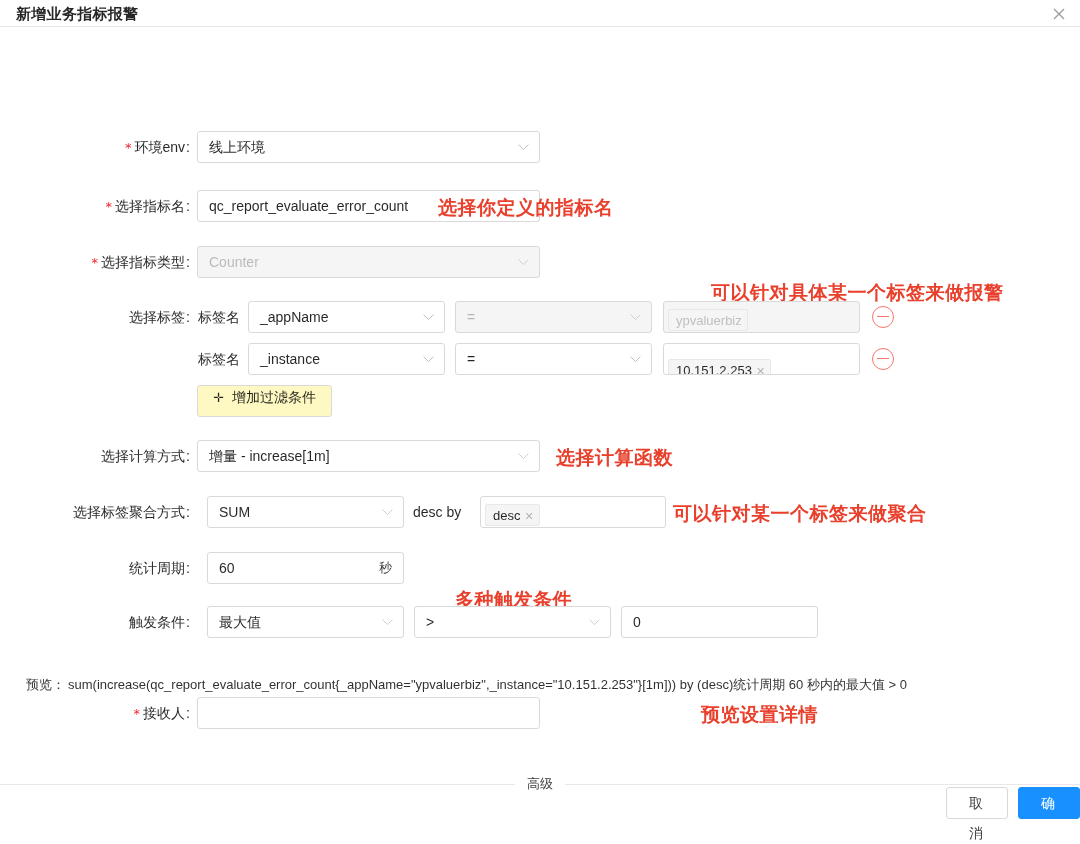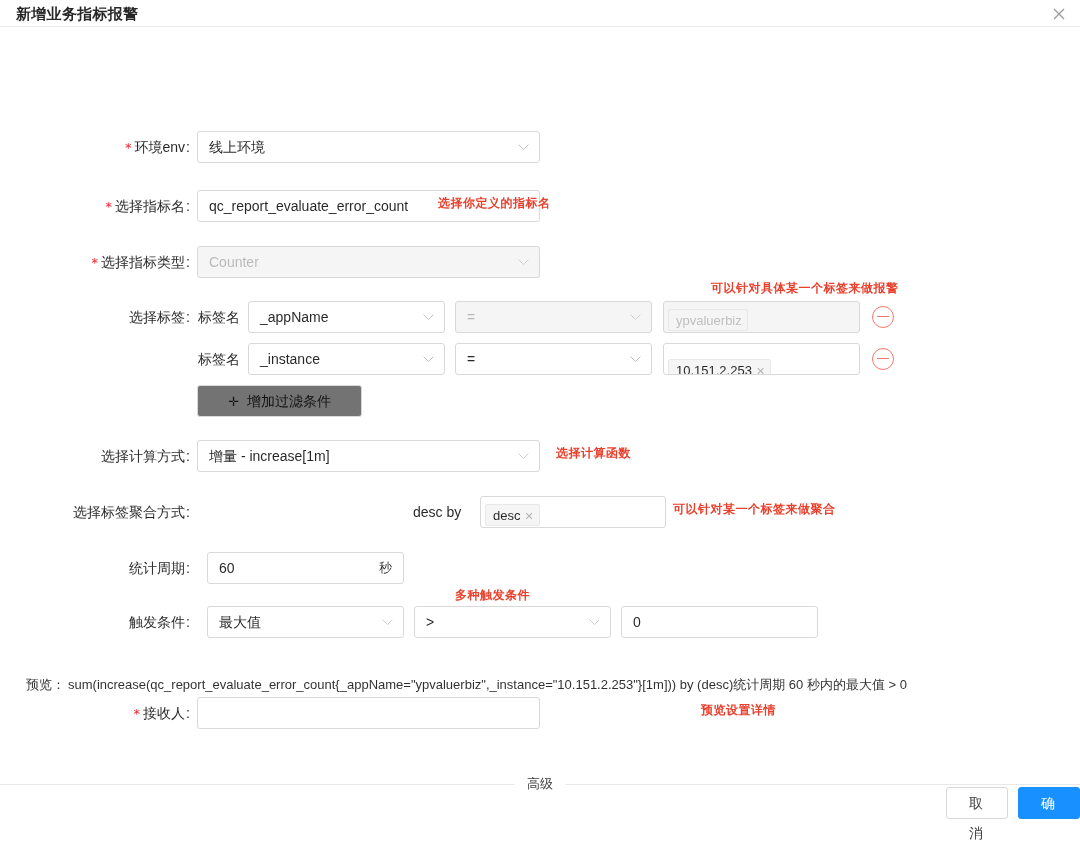--- a/index.html
+++ b/index.html
@@ -165,41 +165,41 @@
     height: 1px;
     background: #f5786a;
   }
 
   
   .add-btn {
     position: absolute;
     height: 32px;
     border: 1px solid #d9d9d9;
     border-radius: 3px;
-    background: #737373;
-    line-height: 30px;
-    font-size: 14px;
-    color: rgba(0,0,0,0.85);
-    padding: 0 30px;
+    background: #fef9c3;
+    line-height: 22px;
+    font-size: 14px;
+    color: rgba(0,0,0,0.85);
+    padding: 0 15px;
     cursor: pointer;
     white-space: nowrap;
   }
   .add-btn .plus {
     font-family: "DejaVu Sans", sans-serif;
     font-weight: bold;
     margin-right: 8px;
     font-size: 13px;
   }
 
   
   .note {
     position: absolute;
     color: #e8402c;
     font-weight: bold;
-    font-size: 12px;
+    font-size: 19px;
     white-space: nowrap;
     letter-spacing: .5px;
   }
 
   
   .preview-label {
     position: absolute;
     left: 26px;
     top: 650px;
     font-size: 13px;
@@ -400,20 +400,28 @@
           </svg>
       </span>
     </div>
     <div class="note" style="left:556px; top:5px;">选择计算函数</div>
   </div>
 
   <div class="row" style="top:470px">
     <div class="lbl-wrap">
       <div class="lbl"><span>选择标签聚合方式</span><span class="colon">:</span></div>
     </div>
+    <div class="ctl" style="left:207px; width:197px;">
+      <span>SUM</span>
+      <span class="caret">
+        <svg width="11" height="7" viewBox="0 0 11 7">
+            <path d="M0.6 0.6 L5.5 5.6 L10.4 0.6" stroke="#cfcfcf" stroke-width="1" fill="none"></path>
+          </svg>
+      </span>
+    </div>
     <div class="inline-lbl" style="left:413px;">desc by</div>
     <div class="ctl" style="left:480px; width:186px; padding:0 4px;">
       <span class="chip"><span>desc</span><span class="x">✕</span></span>
     </div>
     <div class="note" style="left:673px; top:5px;">可以针对某一个标签来做聚合</div>
   </div>
 
   <div class="row" style="top:526px">
     <div class="lbl-wrap">
       <div class="lbl"><span>统计周期</span><span class="colon">:</span></div>

